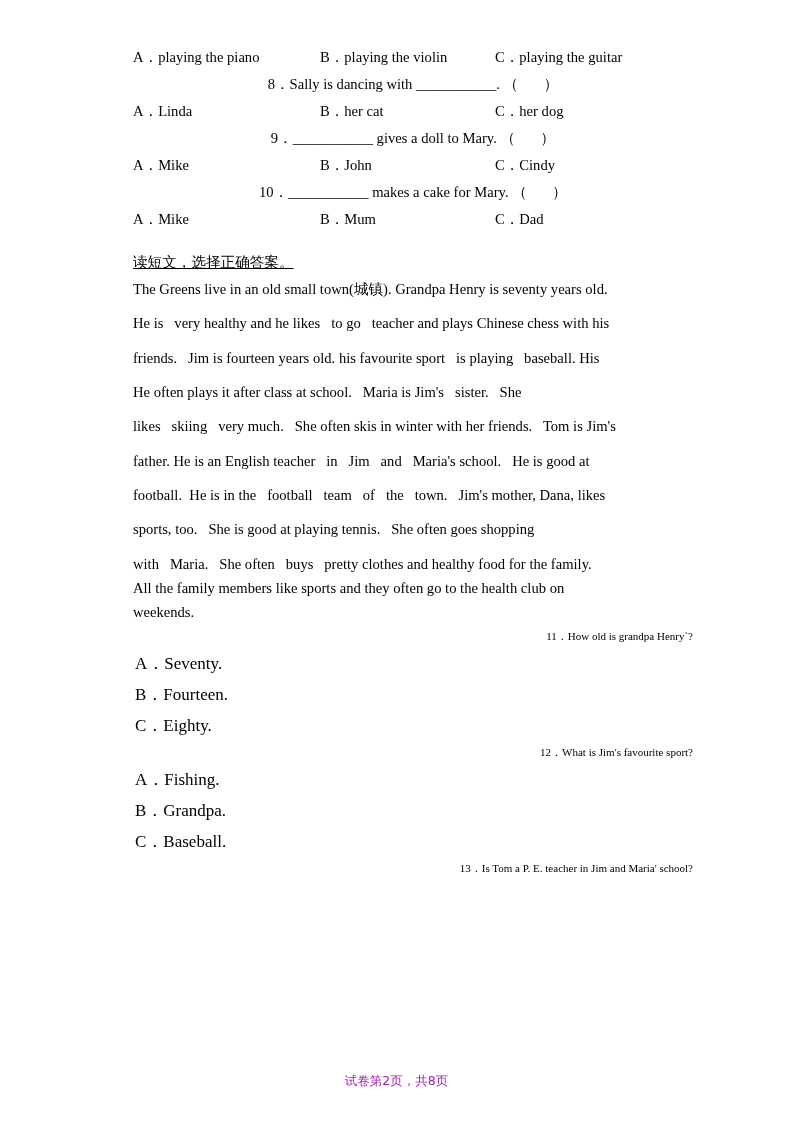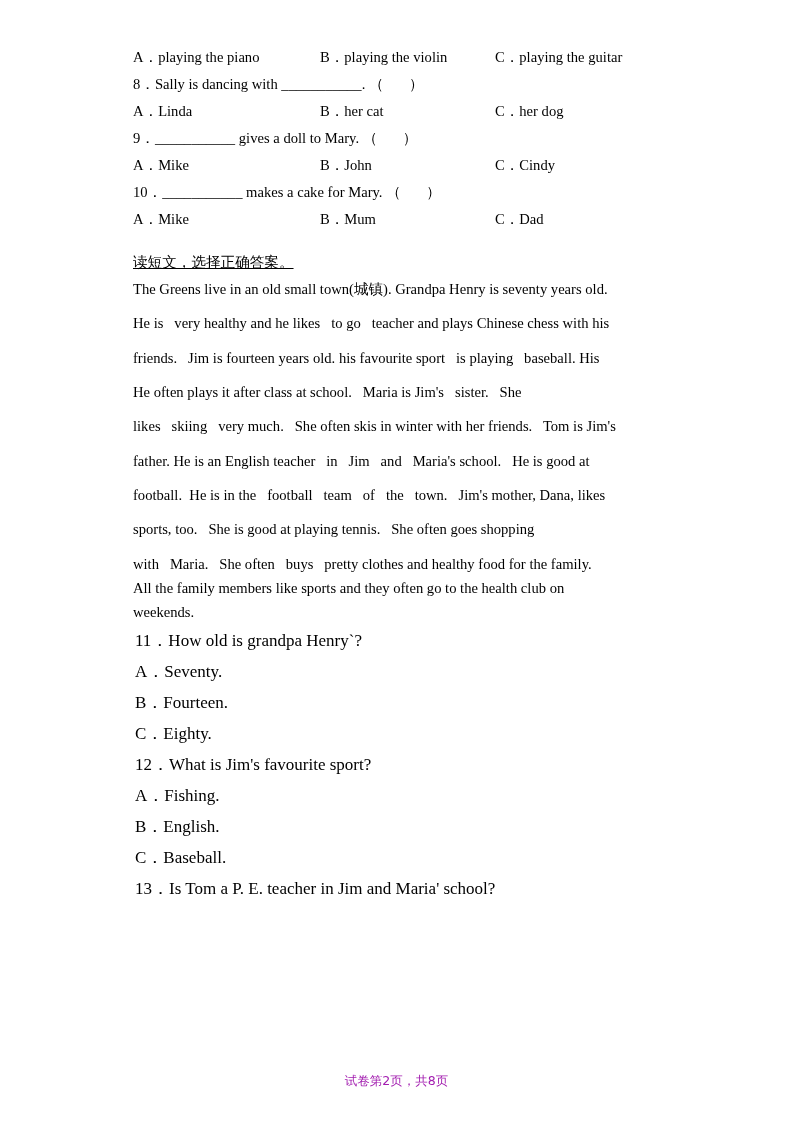--- a/index.html
+++ b/index.html
@@ -31,20 +31,21 @@
     grid-template-columns: 187px 175px auto;
     font-size: 14.6px;
     margin: 0 0 8px 0;
   }
   .opts span { white-space: pre; }
 
   .q {
     font-size: 14.6px;
     margin: 0 0 8px 0;
     white-space: pre-wrap;
+    text-align: center;
   }
   .blank-space { height: 16px; }
 
   .section-title {
     font-size: 14.6px;
     margin: 0 0 10px 0;
     font-family: "DejaVu Sans", sans-serif;
     text-decoration: underline;
   }
   .passage p {
@@ -56,24 +57,25 @@
   .passage p.tight {
     margin-bottom: 9px;
   }
   .sub-opt {
     font-size: 17px;
     margin: 0 0 8px 0;
     padding-left: 2px;
     white-space: pre-wrap;
   }
   .qline {
-    font-size: 17px;
+    font-size: 11px;
     margin: 0 0 8px 0;
     padding-left: 2px;
     white-space: pre-wrap;
+    text-align: right;
   }
   .footer {
     position: absolute;
     left: 0;
     bottom: 32px;
     width: 793px;
     text-align: center;
     font-size: 12.5px;
     color: #a21caf;
     font-family: "DejaVu Sans", sans-serif;
@@ -130,21 +132,21 @@
       <p class="tight">weekends.</p>
     </div>
 
     <p class="qline">11．How old is grandpa Henry`?</p>
     <p class="sub-opt">A．Seventy.</p>
     <p class="sub-opt">B．Fourteen.</p>
     <p class="sub-opt">C．Eighty.</p>
 
     <p class="qline">12．What is Jim's favourite sport?</p>
     <p class="sub-opt">A．Fishing.</p>
-    <p class="sub-opt">B．English.</p>
+    <p class="sub-opt">B．Grandpa.</p>
     <p class="sub-opt">C．Baseball.</p>
 
     <p class="qline">13．Is Tom a P. E. teacher in Jim and Maria' school?</p>
 
   </div>
 
   <div class="footer">试卷第2页，共8页</div>
 </div>
 
 </body></html>

